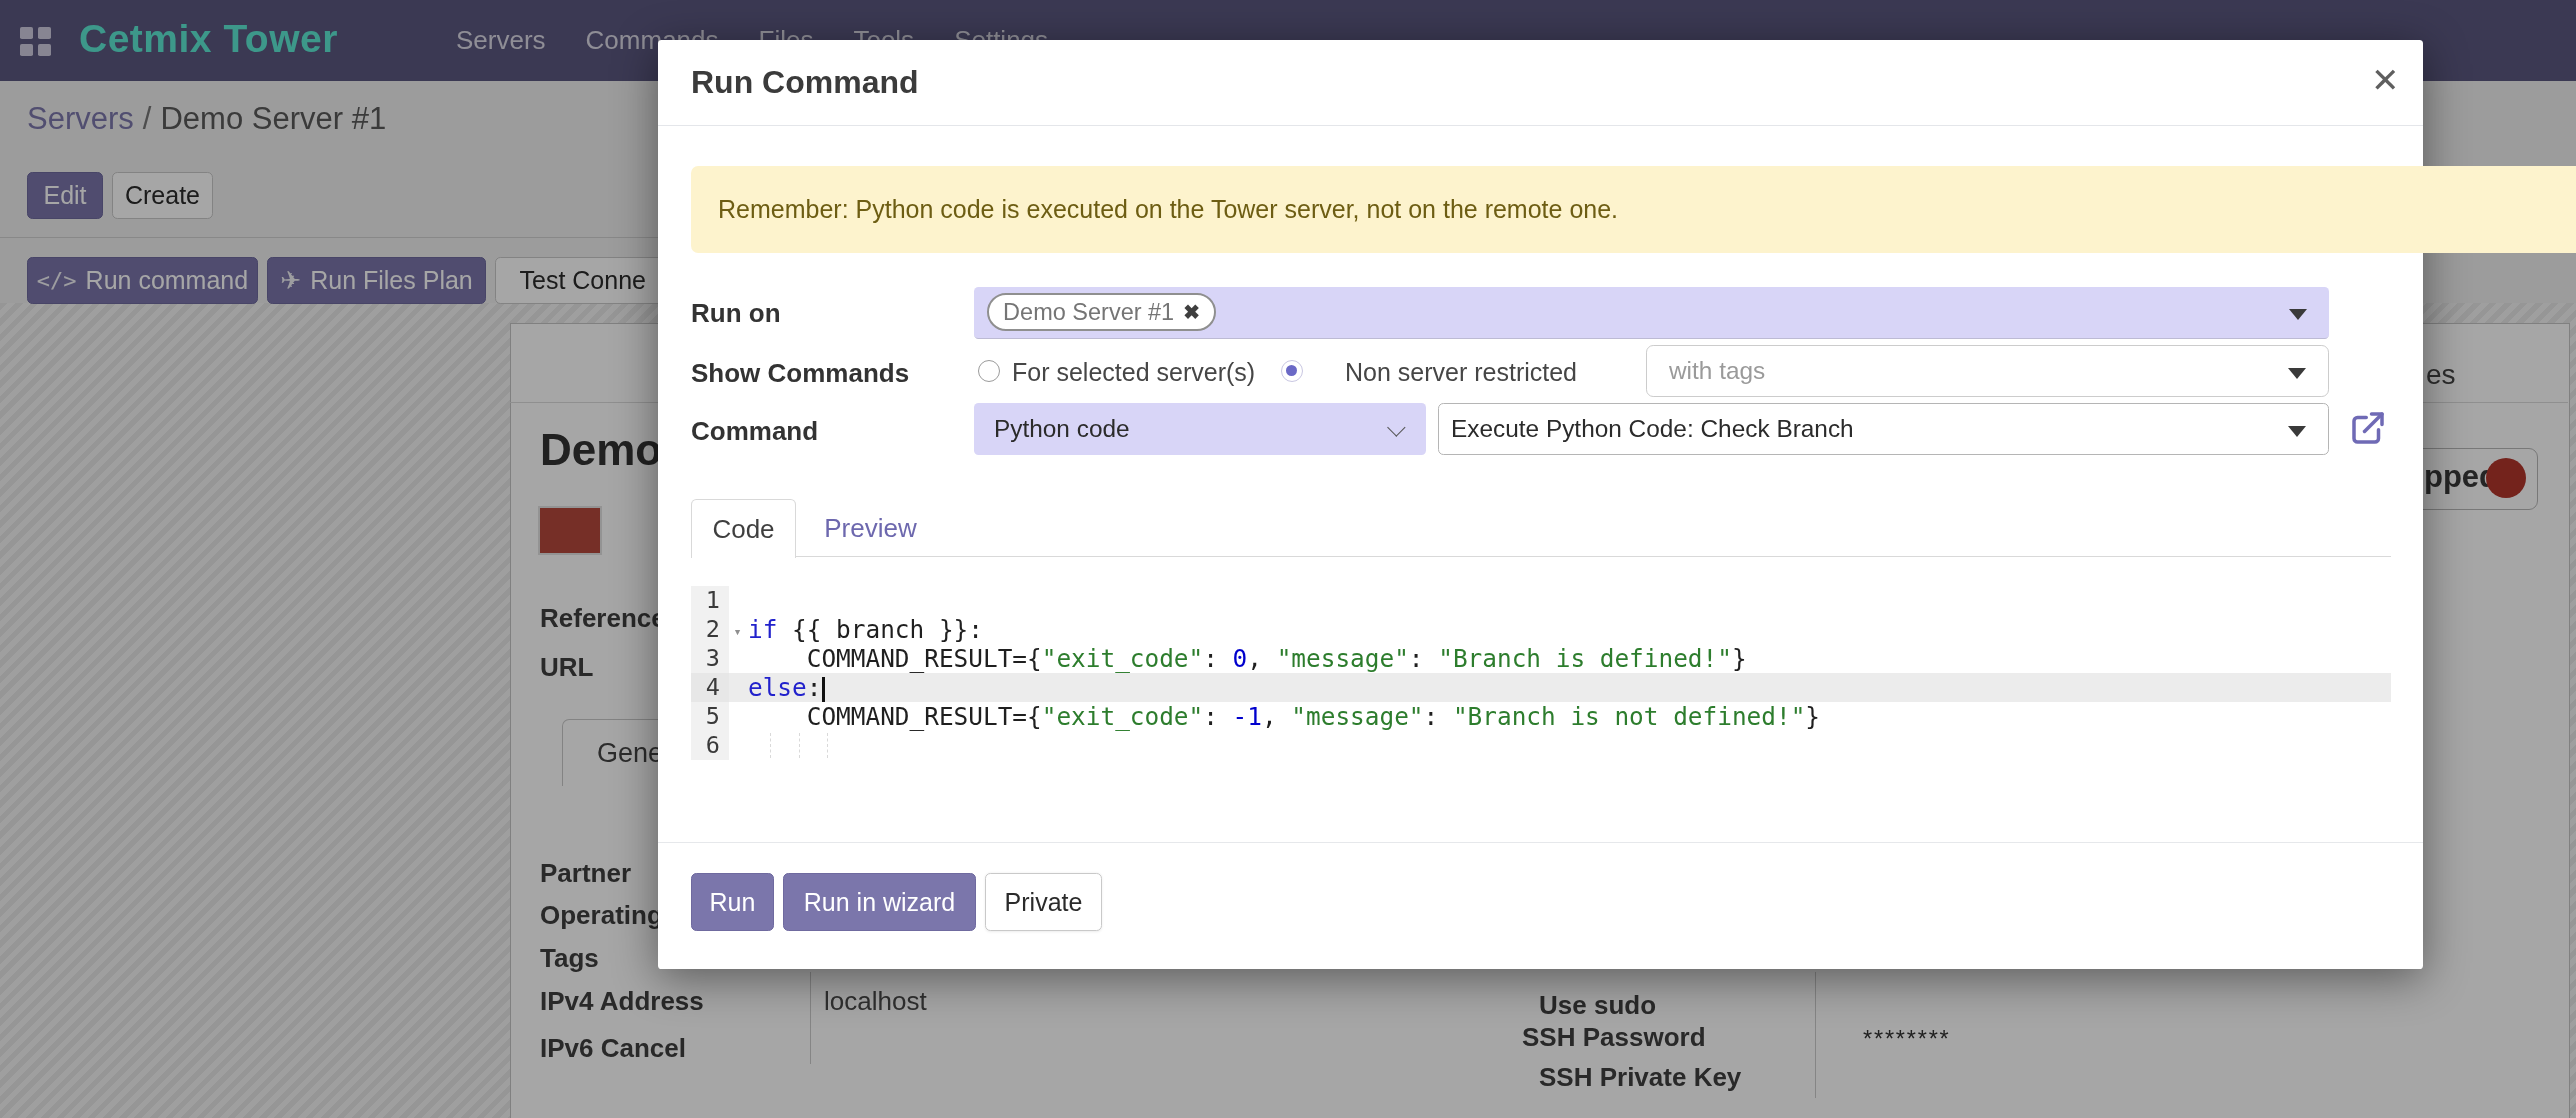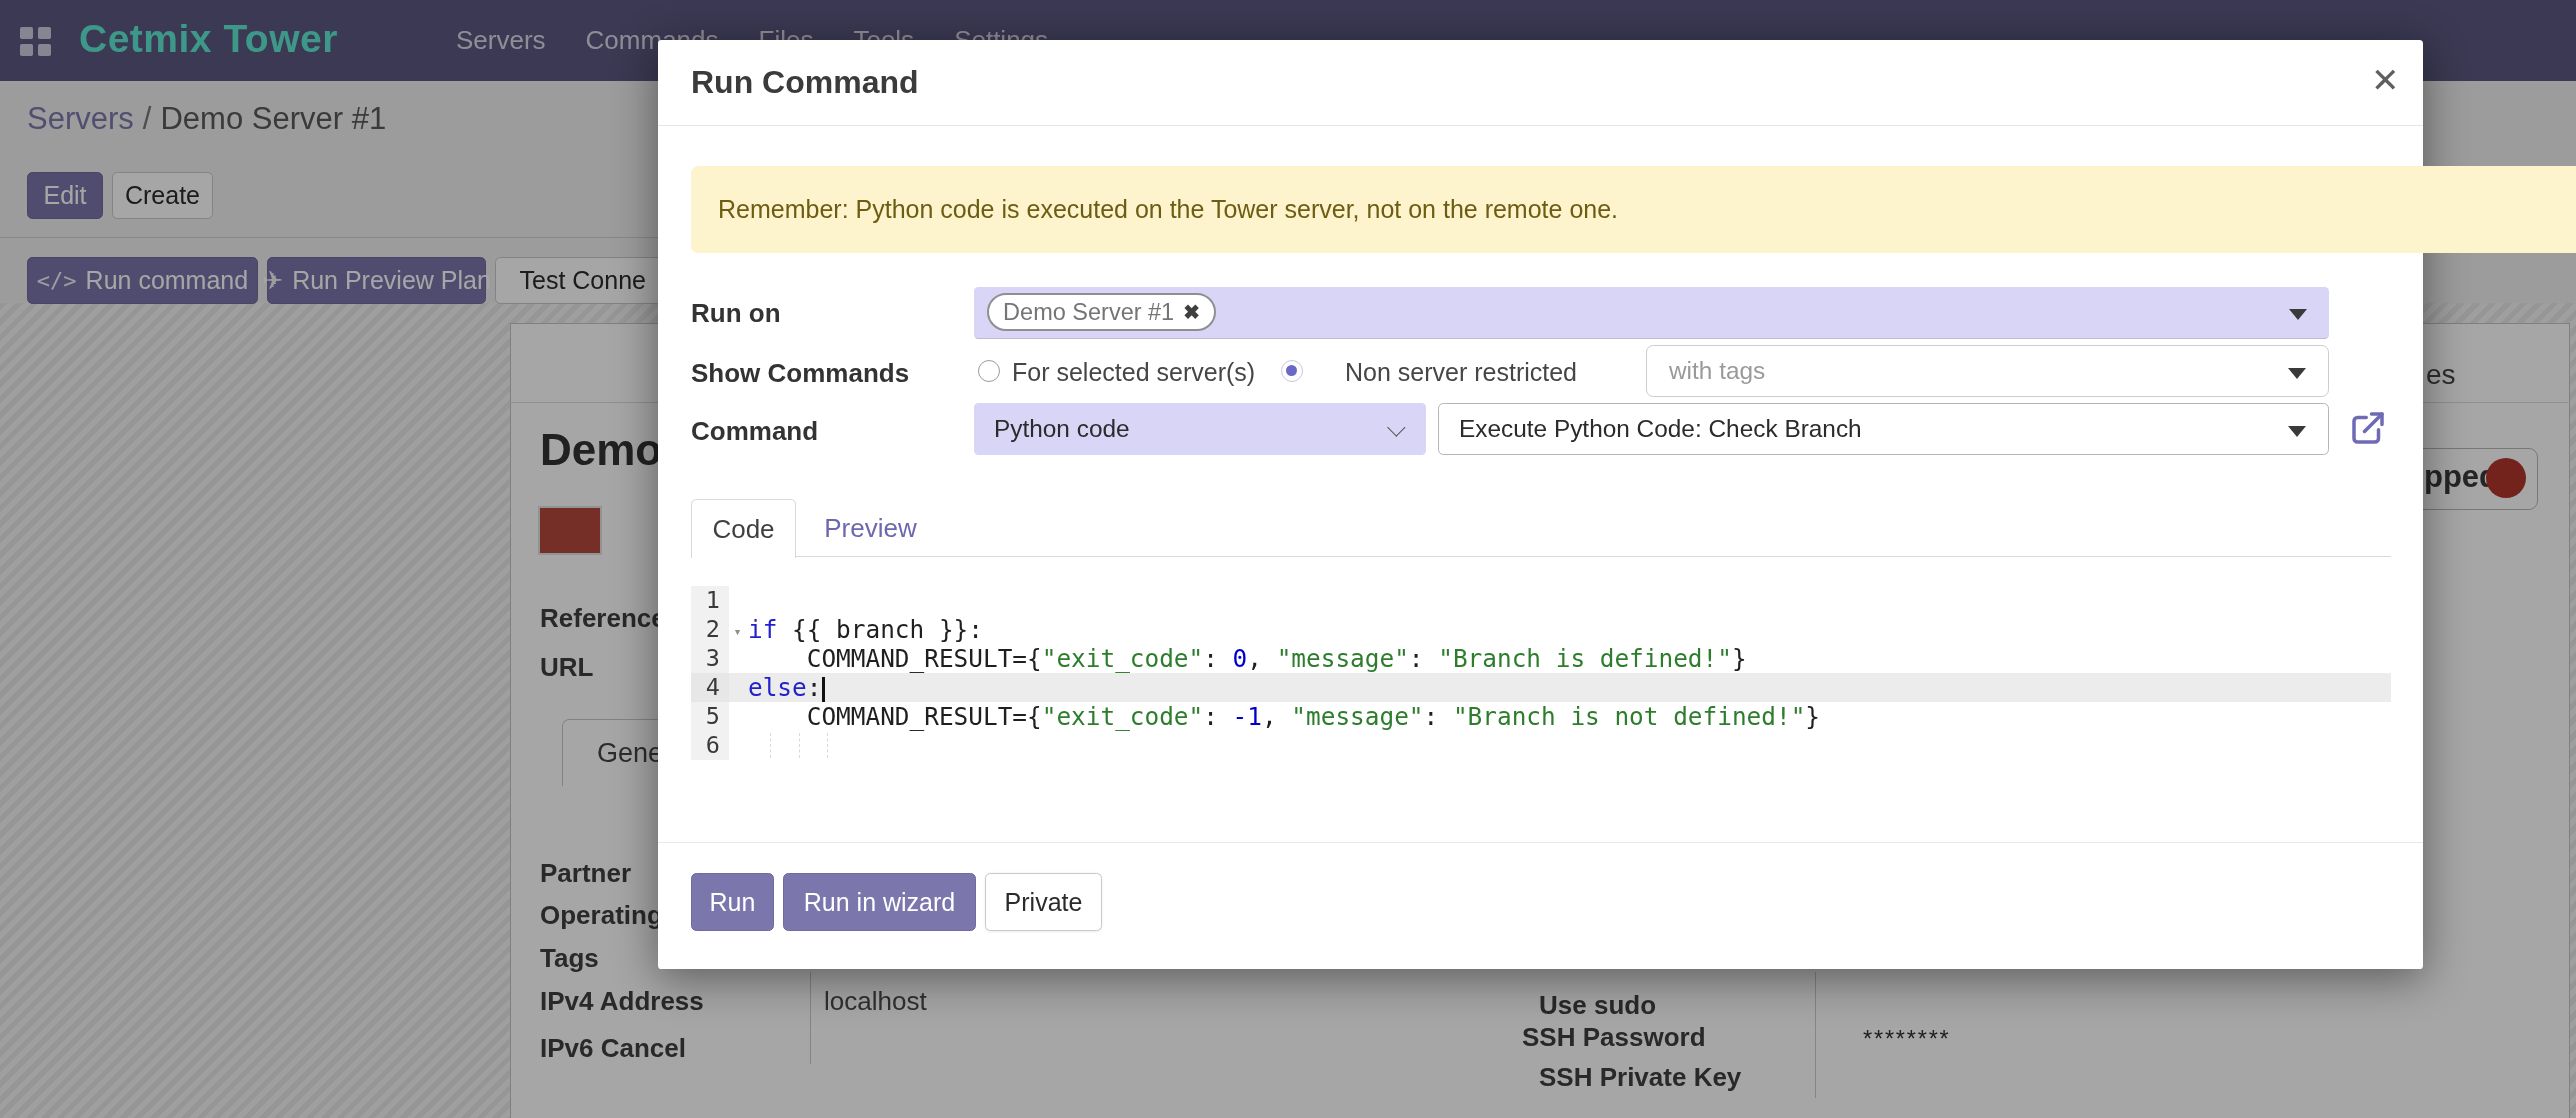--- a/index.html
+++ b/index.html
@@ -83,21 +83,21 @@
   .radio-on{border:1.8px solid #c9c7e2;}
   .radio-on i{position:absolute;left:3.6px;top:3.6px;width:11px;height:11px;border-radius:50%;display:block;}
   .m-radio-label{position:absolute;font-size:25px;color:#464646;white-space:nowrap;}
   .tags-select{left:988px;top:305px;width:683px;height:52px;background:#fff;border:0.9px solid #ccc;
                border-radius:7.2px;display:flex;align-items:center;padding-left:22px;font-size:24.4px;color:#9a9a9a;}
   .type-select{left:316px;top:363px;width:452px;height:52px;border-radius:4.5px;display:flex;
                align-items:center;padding-left:20px;font-size:24.4px;color:#2b2b2b;}
   .chev{position:absolute;width:11.7px;height:11.7px;border-right:1.8px solid #555;border-bottom:1.8px solid #555;
         transform:rotate(45deg);}
   .cmd-select{left:780px;top:363px;width:891px;height:52px;background:#fff;border:0.9px solid #b5b5b5;
-              border-radius:5.4px;display:flex;align-items:center;padding-left:20px;font-size:24.4px;color:#2b2b2b;}
+              border-radius:5.4px;display:flex;align-items:center;padding-left:12px;font-size:24.4px;color:#2b2b2b;}
   .ext-icon{position:absolute;left:1689px;top:367px;}
 
   
   .tab-code{position:absolute;left:33px;top:459px;width:103px;height:58px;background:#fff;
             border:0.9px solid #d9d9d9;border-bottom:none;border-radius:5.4px 5.4px 0 0;
             display:flex;align-items:center;justify-content:center;font-size:26px;color:#3f3f3f;z-index:2;}
   .tab-preview{position:absolute;left:145px;top:459px;width:135px;height:58px;display:flex;
                align-items:center;justify-content:center;font-size:26px;color:#6d68ae;}
   .tab-rule{position:absolute;left:33px;top:516px;width:1700px;border-top:1.8px solid #d9d9d9;}
 
@@ -149,21 +149,21 @@
   <div class="btn btn-primary edit-btn" style="background: rgb(123, 118, 171);">Edit</div>
   <div class="btn btn-plain create-btn">Create</div>
   <div class="cp-rule"></div>
 
   <div class="btn btn-primary run-cmd-btn act-row" style="background: rgb(123, 118, 171);">
     <span class="icon code-glyph">&lt;/&gt;</span>
     <span>Run command</span>
   </div>
   <div class="btn btn-primary run-fp-btn act-row" style="background: rgb(123, 118, 171);">
     <span class="icon">✈</span>
-    <span>Run Preview Plan</span>
+    <span>Run Files Plan</span>
   </div>
   <div class="btn btn-plain test-conn-btn">Test Conne</div>
 
   <div class="hatch"></div>
   <div class="sheet"></div>
   <div class="statbar"></div>
   <span class="stat-frag">es</span>
   <div class="status-box"></div>
   <span class="status-frag">pped</span>
   <span class="status-dot" style="background: rgb(179, 54, 44);"></span>

